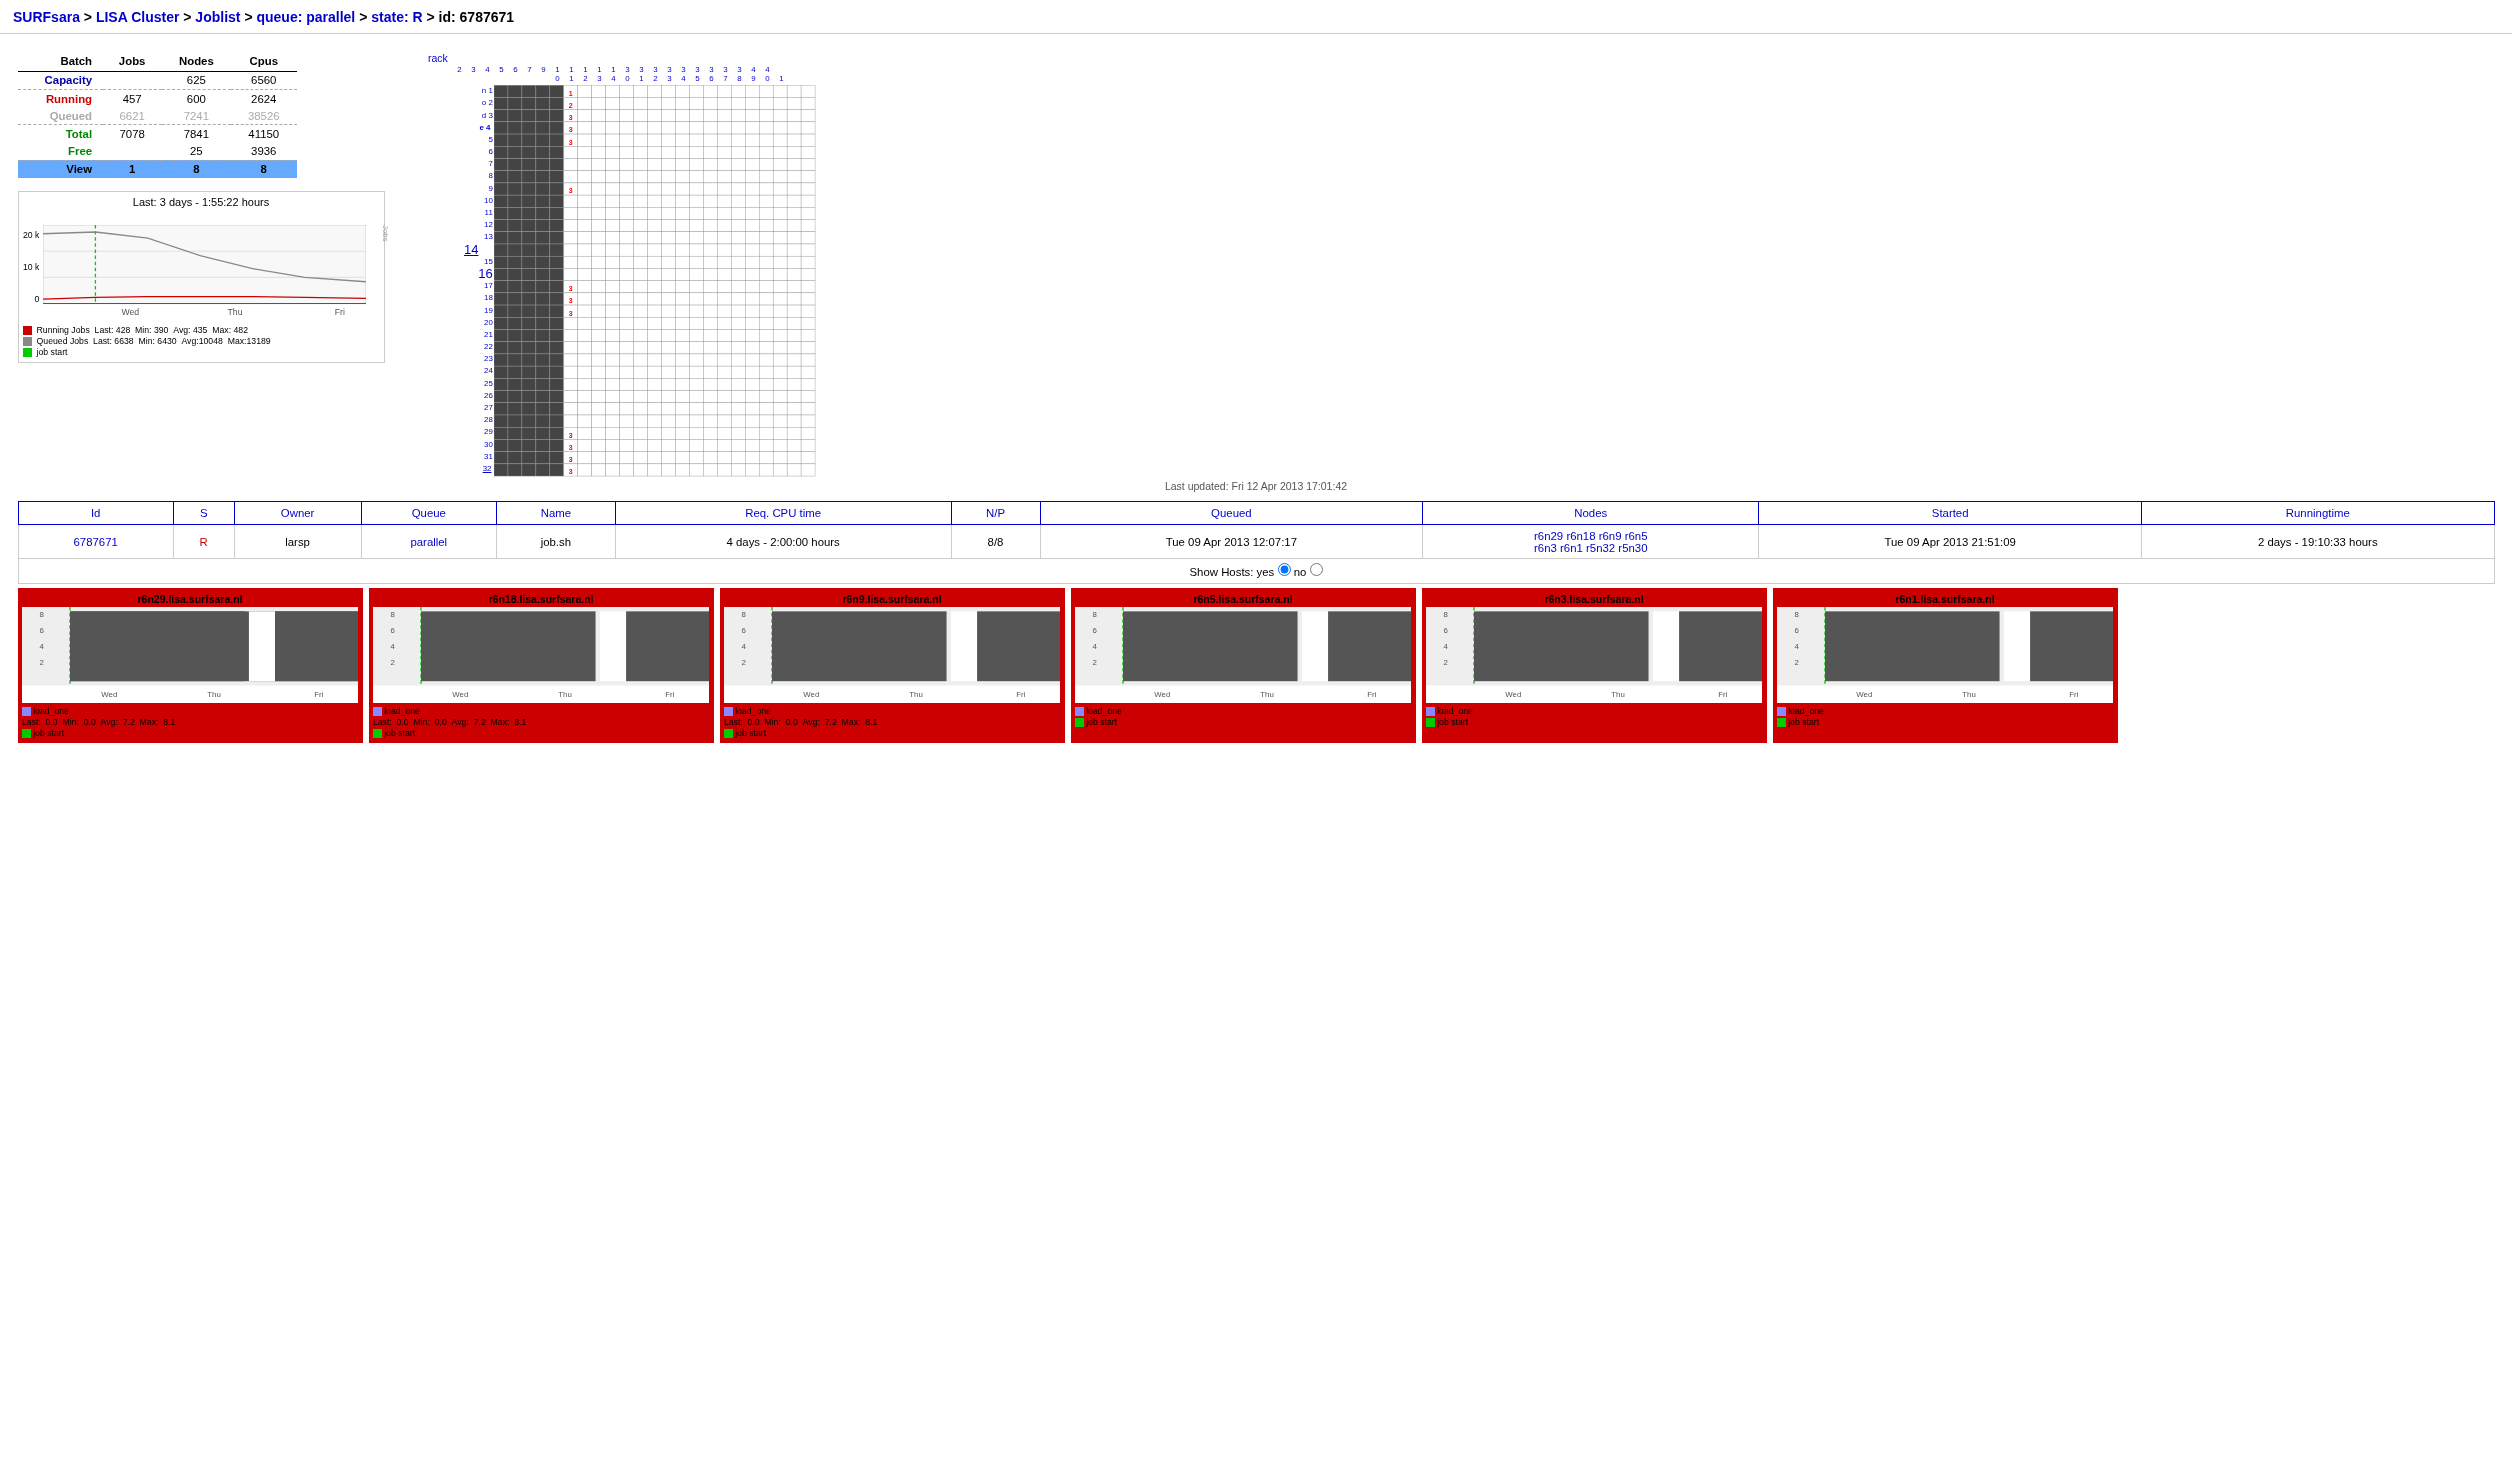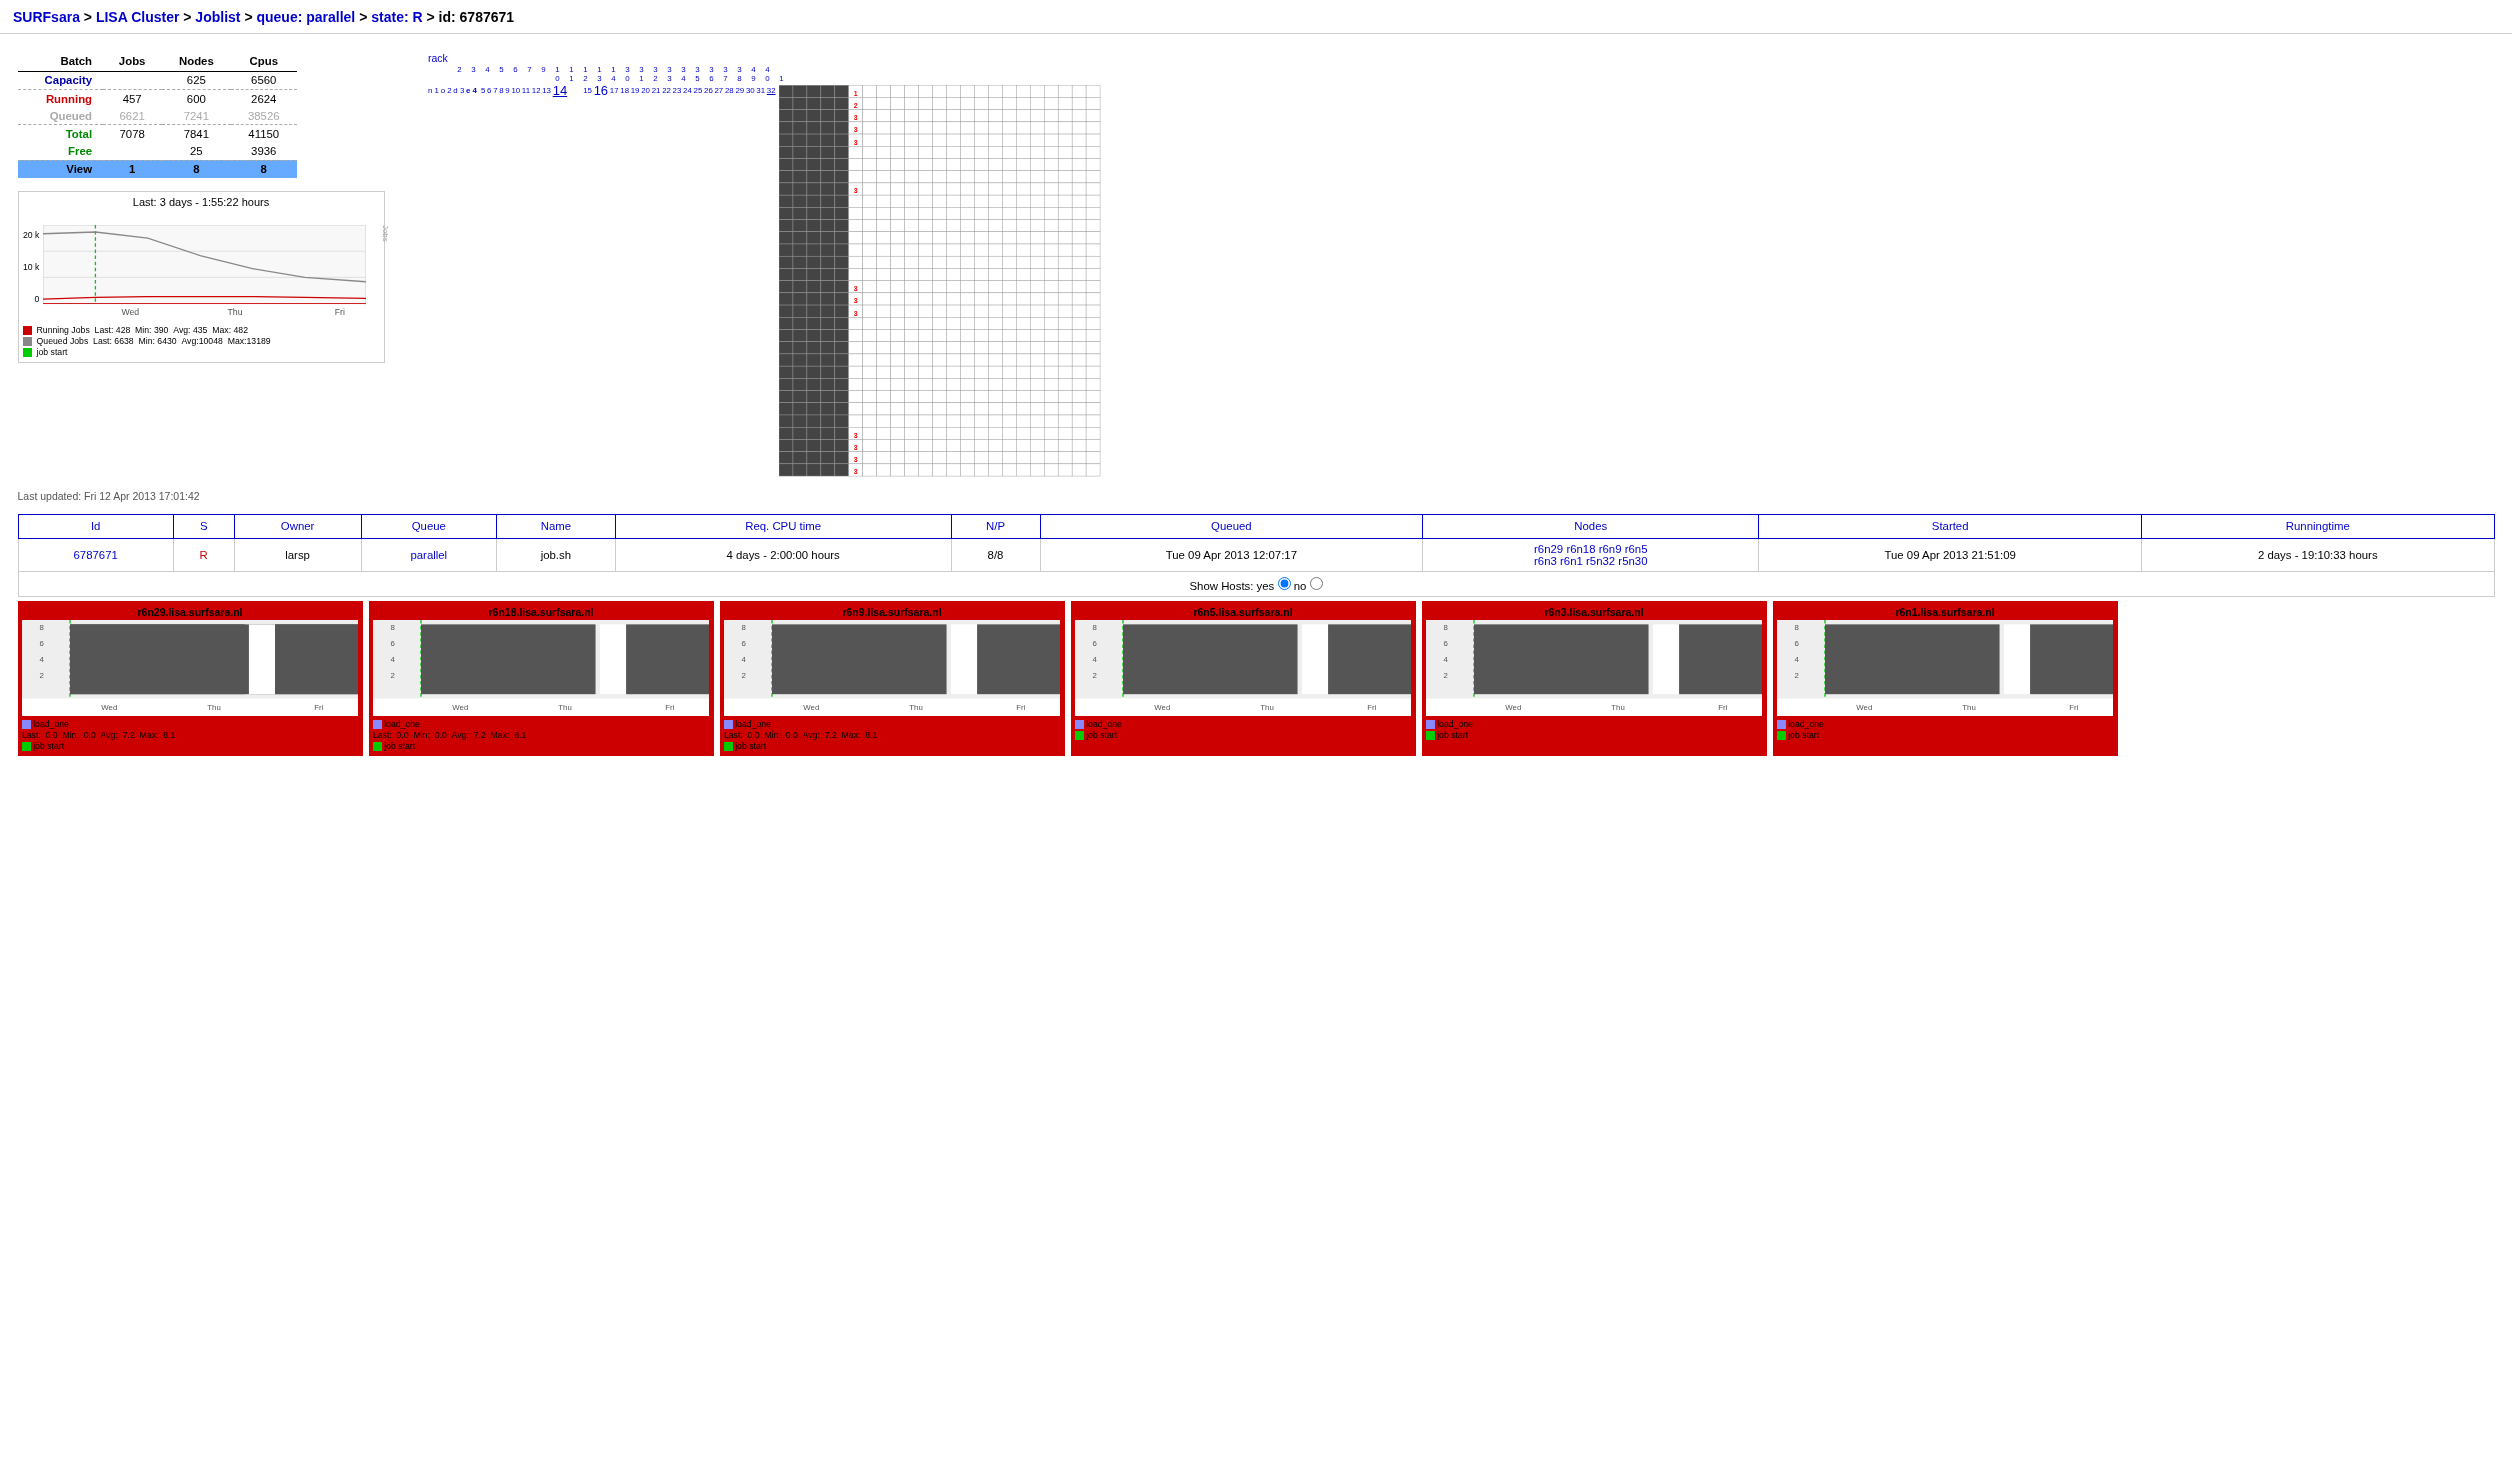--- a/index.html
+++ b/index.html
@@ -34,21 +34,21 @@
     #chart-area { margin-top: 13px; border: 0.9px solid #ccc; padding: 4.4px; width: 367px; background: #fff; }
     #chart-title { text-align: center; font-size: 11px; margin-bottom: 17px; }
     #chart-legend { font-size: 8.7px; margin-top: 3.5px; }
     #chart-legend div { margin: 0.9px 0; }
     .legend-box { display: inline-block; width: 8.7px; height: 8.7px; margin-right: 2.6px; vertical-align: middle; }
 
     
     #rack-area { margin-left: 17.5px; }
     #rack-title { color: #00c; font-size: 10.5px; margin-bottom: 1.7px; }
 
-    #last-updated { text-align: left; color: #555; font-size: 10.5px; margin: 12px 0; }
+    #last-updated { text-align: center; color: #555; font-size: 10.5px; margin: 2px 0; }
 
     
     #job-table-wrapper { margin-top: 8.7px; }
     #job-table { width: 100%; border-collapse: collapse; }
     #job-table th { background: #fff; border: 0.9px solid #00c; color: #00c; font-weight: normal; text-align: center; padding: 5.2px 7px; font-size: 11.4px; }
     #job-table td { border: 0.9px solid #ccc; padding: 4.4px 7px; font-size: 11.4px; text-align: center; }
     #job-table td a { color: #00c; text-decoration: none; }
     #job-table td.red { color: #c00; }
     #job-table td.nodes-cell a { color: #00c; }
 
@@ -237,21 +237,21 @@
             <span style="width:14px;text-align:center">8</span>
             <span style="width:14px;text-align:center">9</span>
             <span style="width:14px;text-align:center">0</span>
             <span style="width:14px;text-align:center">1</span>
           </div>
         </div>
       </div>
       <div id="rack-wrapper">
 
         <div style="display:flex; align-items:flex-start;">
-          <div style="display:flex; flex-direction:row;">
+          <div style="display:flex; flex-direction:column;margin-left:36px;">
             <div style="height:12.2px; font-size:7.9px; color:#00c; text-align:right; padding-right:1.7px; line-height:12.2px;">n 1</div>
             <div style="height:12.2px; font-size:7.9px; color:#00c; text-align:right; padding-right:1.7px; line-height:12.2px;">o 2</div>
             <div style="height:12.2px; font-size:7.9px; color:#00c; text-align:right; padding-right:1.7px; line-height:12.2px;">d 3</div>
             <div style="height:12.2px; font-size:7.9px; color:#00c; text-align:right; padding-right:4px; line-height:12.2px;font-weight:bold;">e 4</div>
             <div style="height:12.2px; font-size:7.9px; color:#00c; text-align:right; padding-right:1.7px; line-height:12.2px;">5</div>
             <div style="height:12.2px; font-size:7.9px; color:#00c; text-align:right; padding-right:1.7px; line-height:12.2px;">6</div>
             <div style="height:12.2px; font-size:7.9px; color:#00c; text-align:right; padding-right:1.7px; line-height:12.2px;">7</div>
             <div style="height:12.2px; font-size:7.9px; color:#00c; text-align:right; padding-right:1.7px; line-height:12.2px;">8</div>
             <div style="height:12.2px; font-size:7.9px; color:#00c; text-align:right; padding-right:1.7px; line-height:12.2px;">9</div>
             <div style="height:12.2px; font-size:7.9px; color:#00c; text-align:right; padding-right:1.7px; line-height:12.2px;">10</div>

